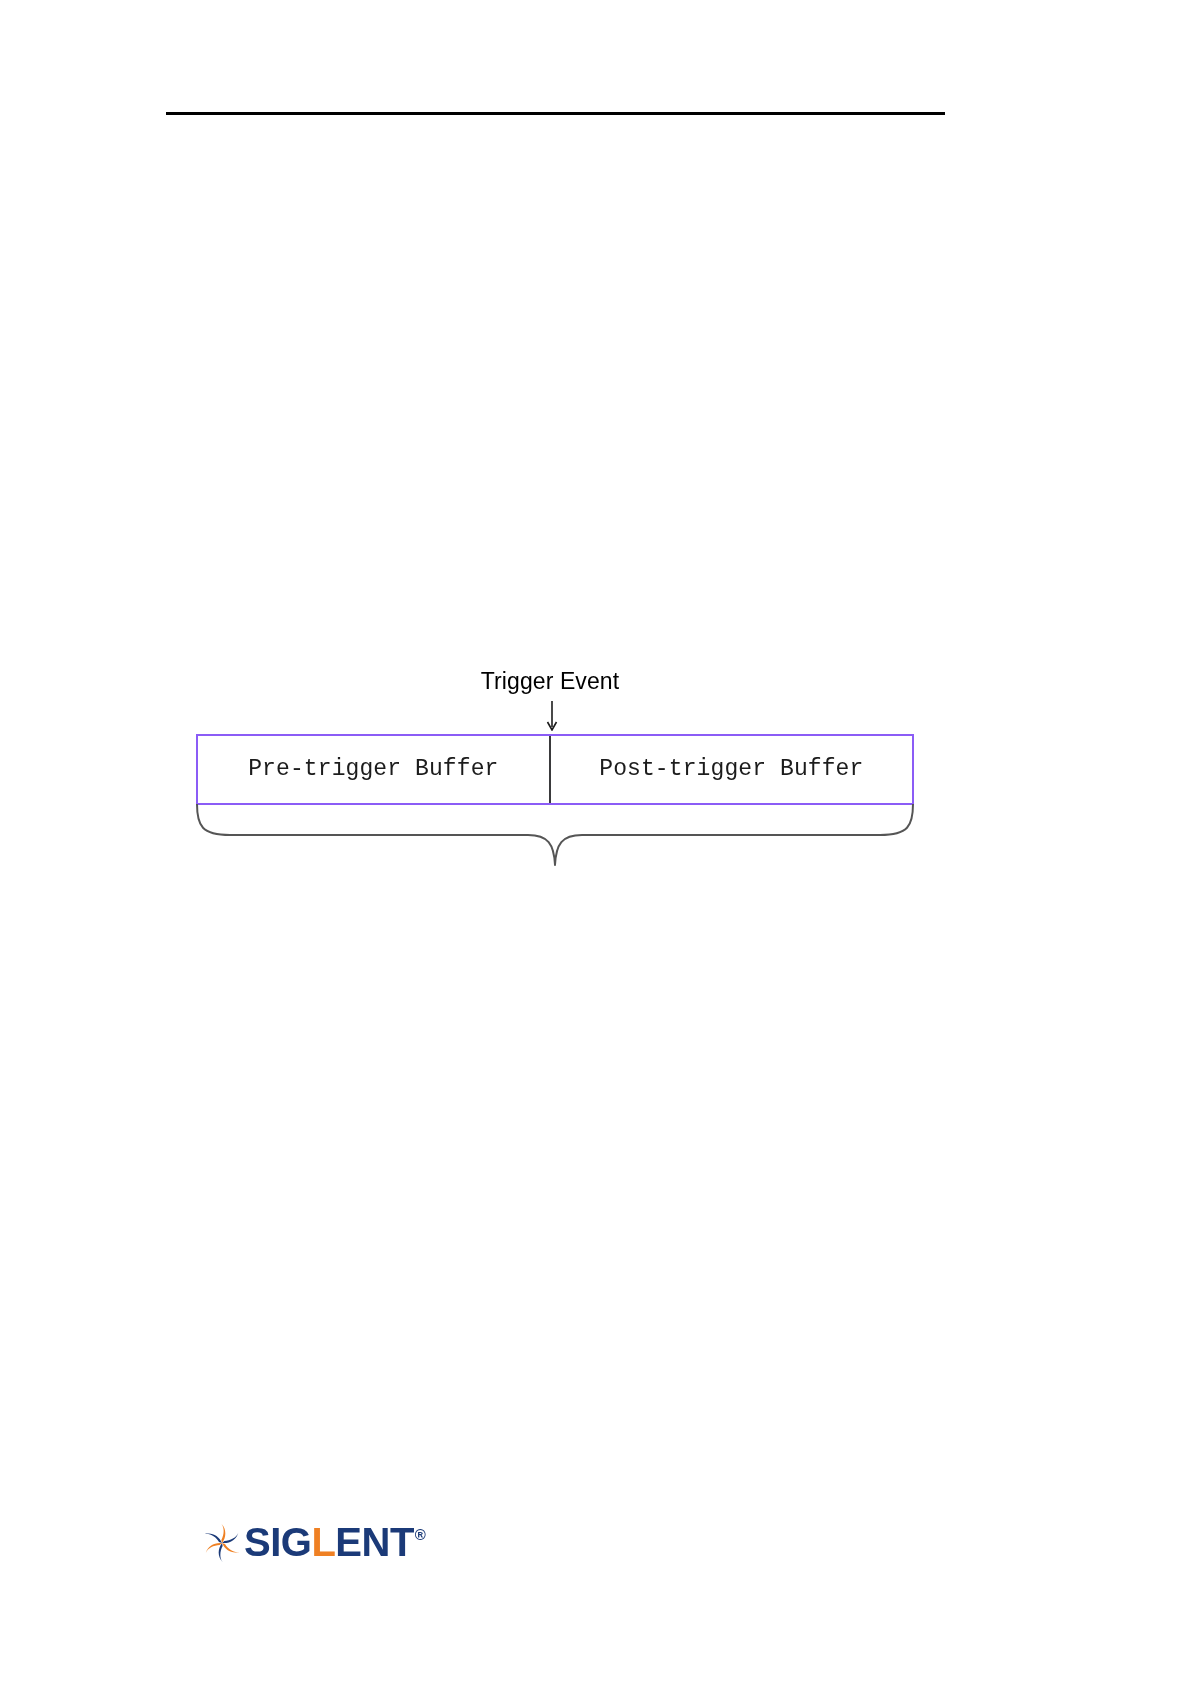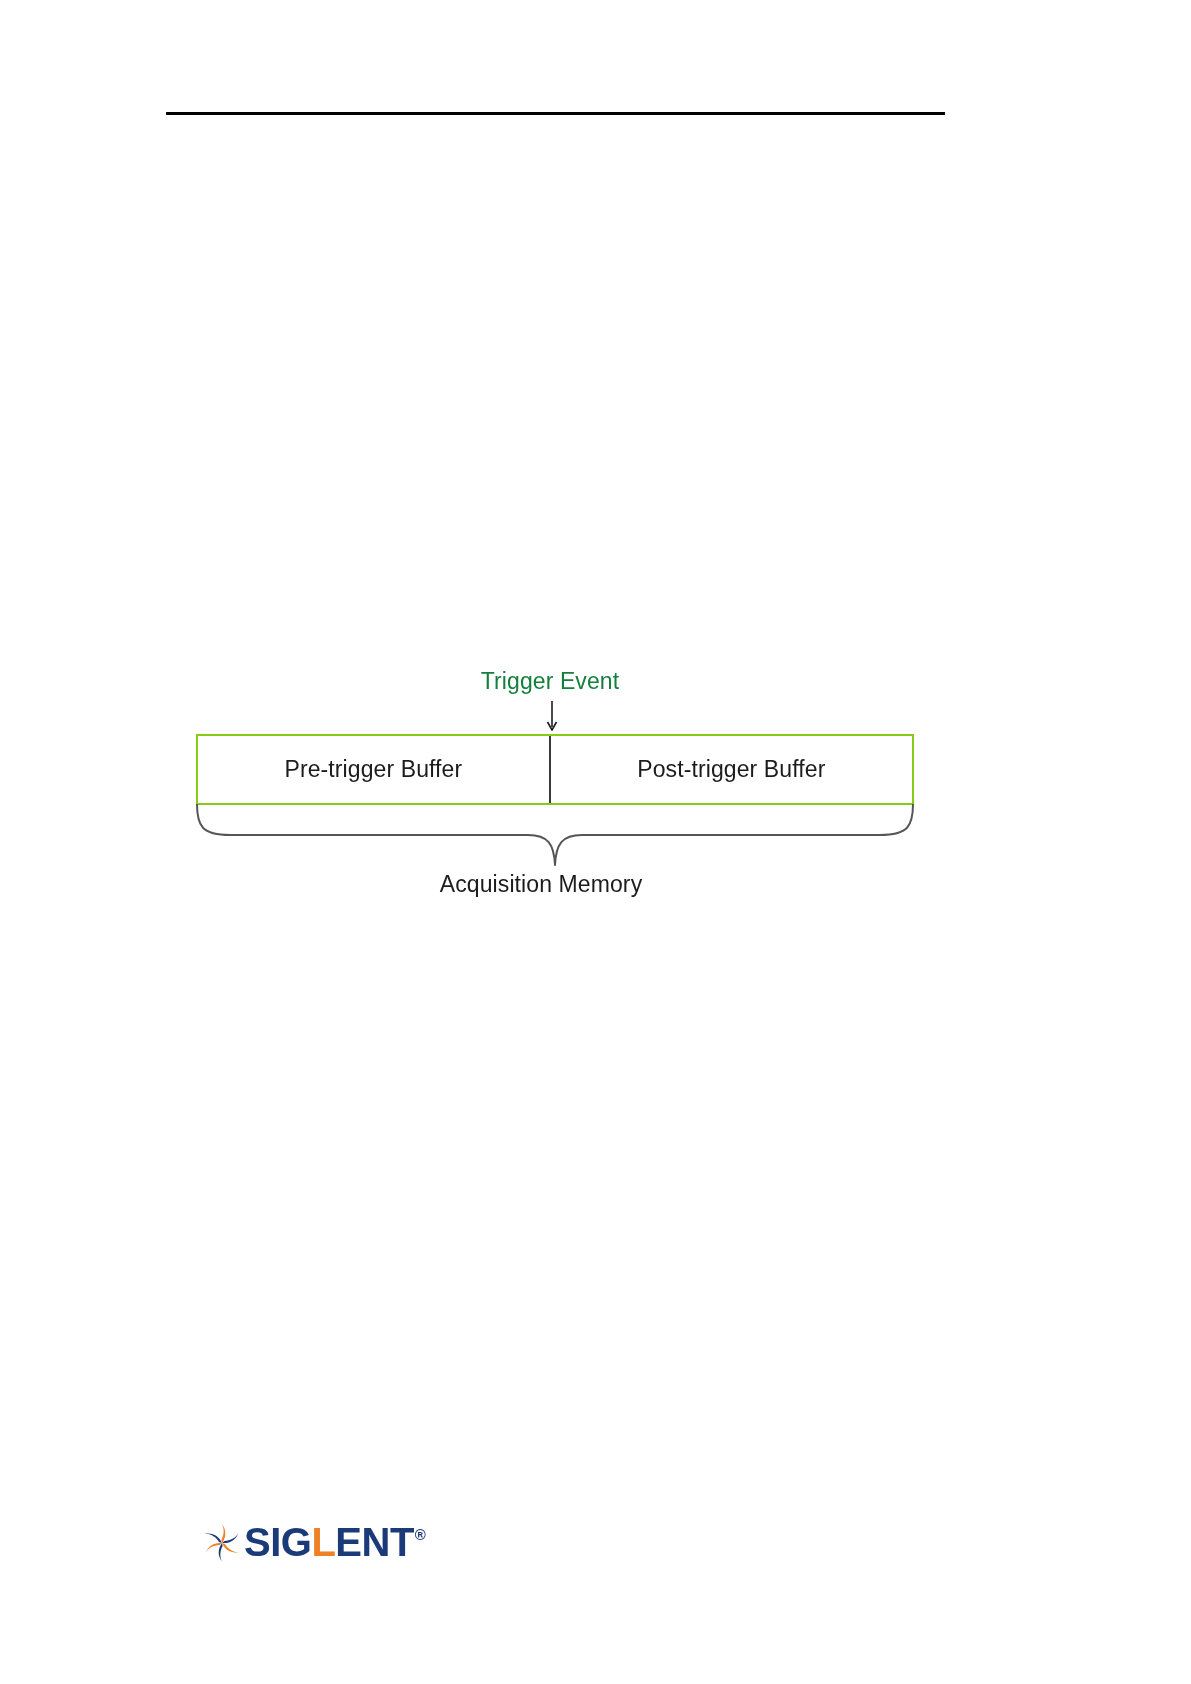--- a/index.html
+++ b/index.html
@@ -42,21 +42,21 @@
 
   .trigger-event-label {
     position: absolute;
     left: 0;
     top: 0;
     width: 720px;
     text-align: center;
     font-size: 23px;
     line-height: 27px;
     letter-spacing: 0.1px;
-    color: #15803d;
+    color: #000000;
     white-space: nowrap;
   }
   
   .trigger-event-label span {
     position: relative;
     left: -6px;
   }
 
   .trigger-arrow {
     position: absolute;
@@ -65,24 +65,25 @@
     width: 14px;
     height: 30px;
   }
 
   .buffer-box {
     position: absolute;
     left: 0;
     top: 66px;
     width: 718px;
     height: 71px;
-    border: 2px solid #84cc16;
+    border: 2px solid #8b5cf6;
     box-sizing: border-box;
     display: flex;
     background: #ffffff;
+    font-family: Liberation Mono, monospace;
   }
 
   .buffer-cell {
     display: flex;
     align-items: center;
     justify-content: center;
     font-size: 23px;
     line-height: 27px;
     color: #1c1c1c;
     white-space: nowrap;
@@ -185,23 +186,20 @@
       <div class="buffer-cell post">
         <span>Post-trigger Buffer</span>
       </div>
     </div>
 
     <svg class="brace" viewBox="0 0 718 62" preserveAspectRatio="none">
       <path d="M1,0 C1,22 6,31 34,31 L332,31 C352,31 358,40 359,61
                C360,40 366,31 386,31 L684,31 C712,31 717,22 717,0" fill="none" stroke="#555555" stroke-width="2" stroke-linecap="round" stroke-linejoin="round"></path>
     </svg>
 
-    <div class="acq-memory-label">
-      <span>Acquisition Memory</span>
-    </div>
 
   </div>
 
   <div class="footer-logo">
     <svg class="logo-mark" viewBox="0 0 40 38">
       <g transform="translate(20,19)">
         <g fill="#1b3a78">
           <path d="M0,0 C-3,-7 -10,-11 -17,-9 C-12,-10 -6,-6 -3,-1 Z" transform="rotate(0)"></path>
           <path d="M0,0 C-3,-7 -10,-11 -17,-9 C-12,-10 -6,-6 -3,-1 Z" transform="rotate(120)"></path>
           <path d="M0,0 C-3,-7 -10,-11 -17,-9 C-12,-10 -6,-6 -3,-1 Z" transform="rotate(240)"></path>

